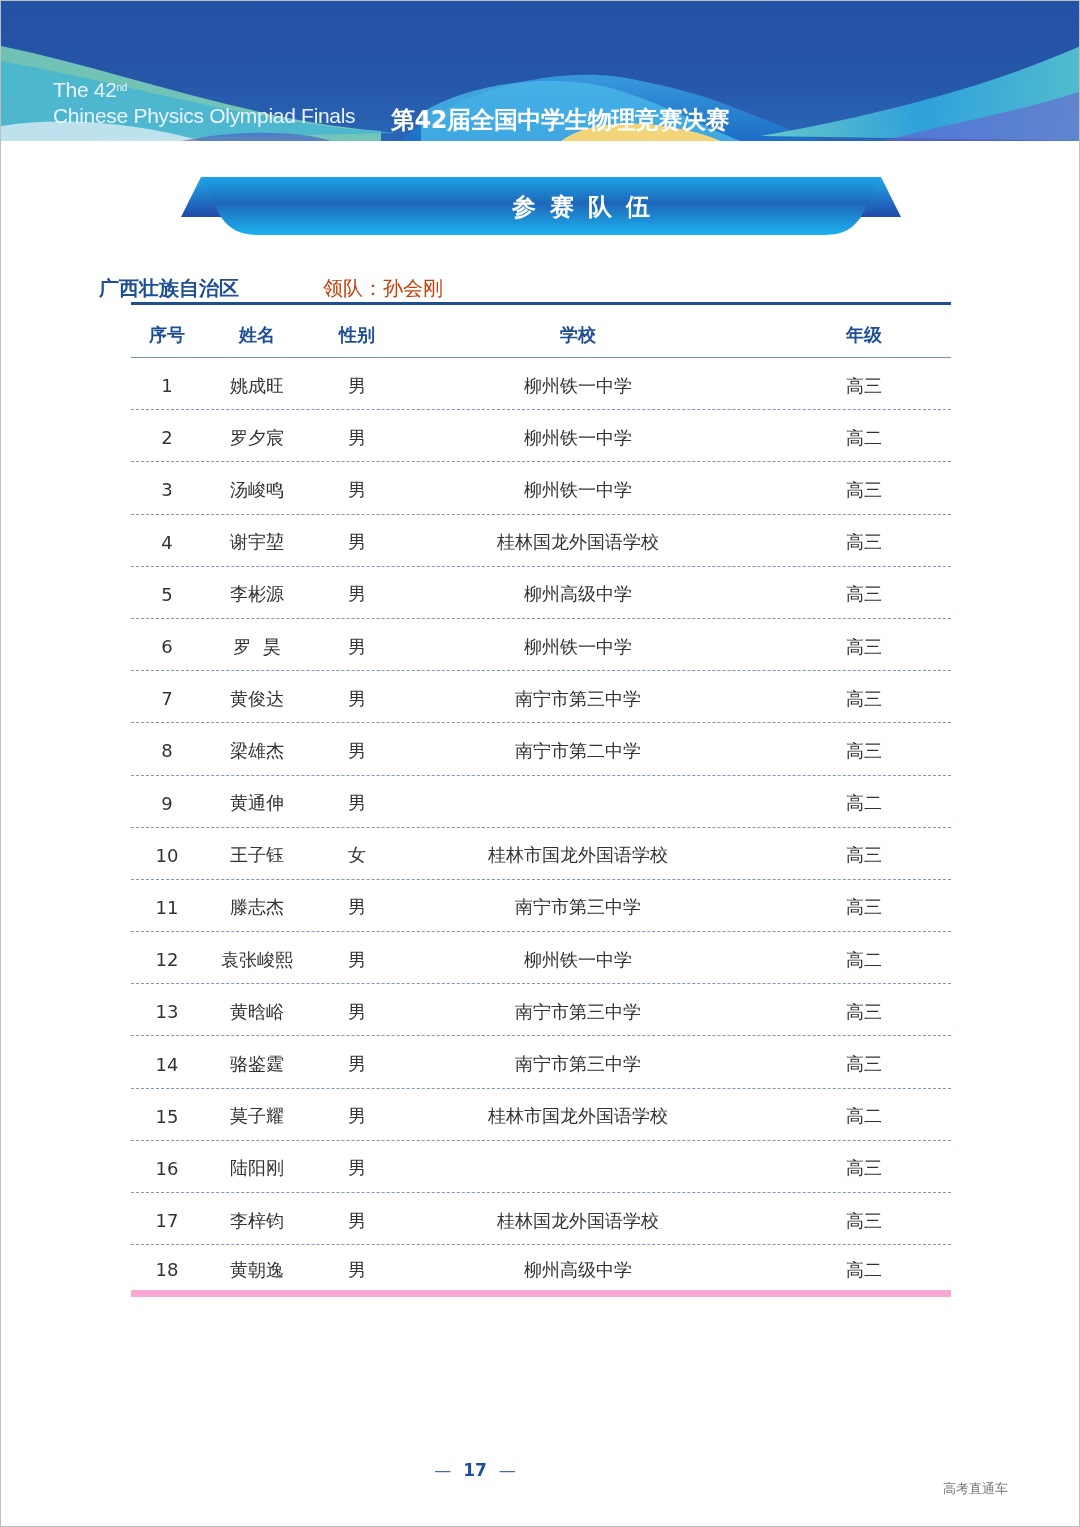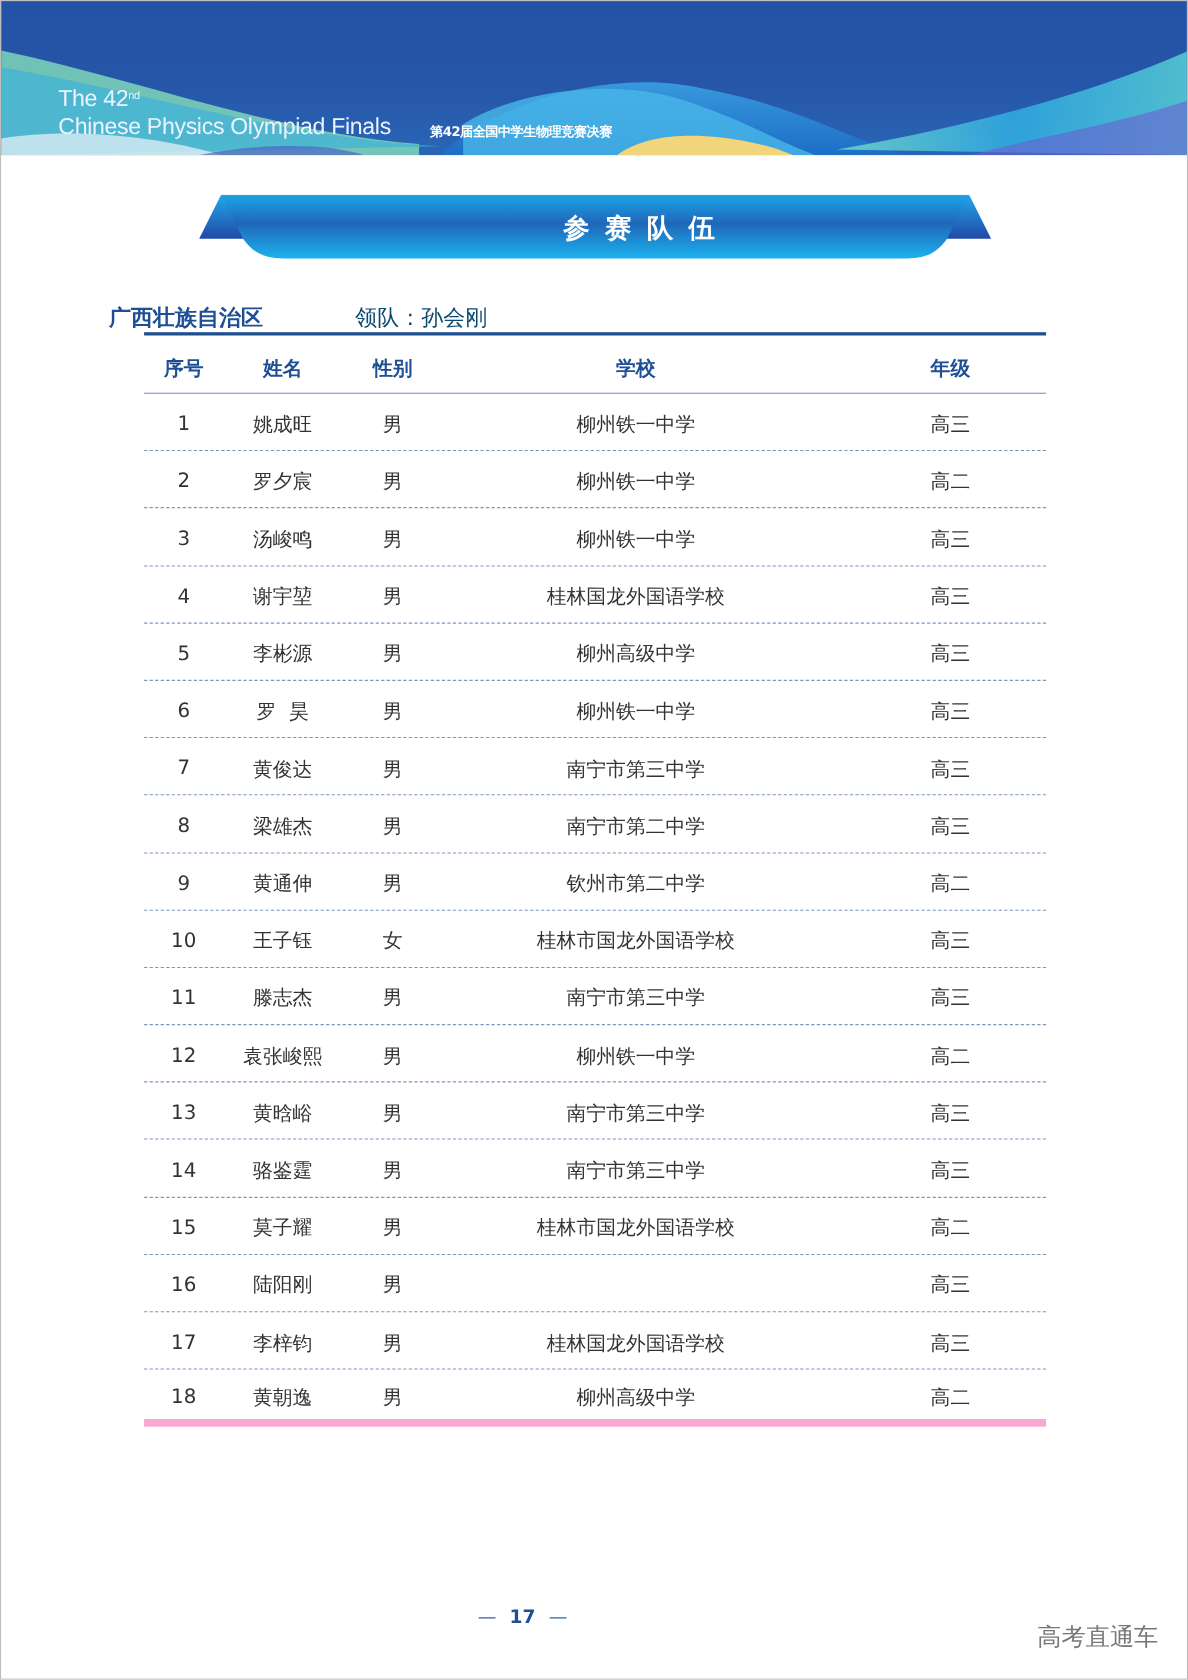--- a/index.html
+++ b/index.html
@@ -14,52 +14,52 @@
   }
   .banner svg { position: absolute; left: 0; top: 0; }
   .banner-en {
     position: absolute; left: 52px; top: 76px; color: #eaf3ff;
     font-family: "Liberation Sans", sans-serif; font-size: 21px; line-height: 26px;
     letter-spacing: -0.3px;
   }
   .banner-en sup { font-size: 10px; vertical-align: top; position: relative; top: -2px; }
   .banner-cn {
     position: absolute; left: 390px; top: 106px; color: #ffffff; font-weight: bold;
-    font-size: 12px; line-height: 26px; letter-spacing: -0.5px;
+    font-size: 24px; line-height: 26px; letter-spacing: -0.5px;
   }
   .ribbon { position: absolute; left: 180px; top: 176px; width: 720px; height: 60px; }
   .ribbon-title {
     position: absolute; left: 0; width: 1080px; top: 190px; text-align: center;
     color: #ffffff; font-weight: bold; font-size: 24px; letter-spacing: 14px; line-height: 32px; margin-left: 47px;
   }
   .region {
     position: absolute; left: 98px; top: 272px; color: #1e4f95; font-weight: bold; font-size: 20px;
     line-height: 30px;
   }
   .leader {
-    position: absolute; left: 322px; top: 272px; color: #0c4a6e; font-size: 20px; line-height: 30px;
+    position: absolute; left: 322px; top: 272px; color: #c2410c; font-size: 20px; line-height: 30px;
   }
   .rule-top { position: absolute; left: 130px; top: 301px; width: 820px; height: 3px; background: #1f4f8f; }
   .table { position: absolute; left: 130px; top: 312px; width: 820px; }
   .row { position: relative; height: 52.2px; display: flex; align-items: center; }
   .head { height: 44px; border-bottom: 1px solid #7a96c0; color: #1e4f95; font-weight: bold; font-size: 18px; }
   .body-row { border-bottom: 1.5px dashed #7d97bf; color: #333; font-size: 18px; padding-top: 4px; box-sizing: border-box; }
   .body-row.last { border-bottom: 7px solid #f9a8d4; }
   .c { position: absolute; text-align: center; white-space: pre; }
   .c-num { left: 0; width: 72px; }
   .c-name { left: 82px; width: 88px; }
   .c-sex { left: 202px; width: 48px; font-family: Liberation Mono, monospace; }
   .c-school { left: 300px; width: 294px; }
   .c-grade { left: 700px; width: 66px; }
   .pageno {
     position: absolute; top: 1456px; left: 0; width: 948px; text-align: center;
     color: #1e4f95; font-size: 17px; font-weight: bold; line-height: 26px;
   }
   .pageno .dash { font-weight: normal; color: #3a6ab0; margin: 0 6px; }
-  .watermark { position: absolute; left: 942px; top: 1474px; color: #777; font-size: 22px; line-height: 28px; }
+  .watermark { position: absolute; left: 942px; top: 1474px; color: #777; font-size: 13px; line-height: 28px; }
 </style>
 </head>
 <body>
 
 <div class="banner">
   <svg width="1080" height="140" viewBox="0 0 1080 140">
     <defs>
       <linearGradient id="g1" x1="0" y1="0" x2="1" y2="0">
         <stop offset="0" stop-color="#6fd2c8"></stop>
         <stop offset="0.5" stop-color="#2fa8e0"></stop>
@@ -171,21 +171,20 @@
         <span class="c c-num">8</span>
         <span class="c c-name">梁雄杰</span>
         <span class="c c-sex">男</span>
         <span class="c c-school">南宁市第二中学</span>
         <span class="c c-grade">高三</span>
       </div>
       <div class="row body-row">
         <span class="c c-num">9</span>
         <span class="c c-name">黄通伸</span>
         <span class="c c-sex">男</span>
-        <span class="c c-school">钦州市第二中学</span>
         <span class="c c-grade">高二</span>
       </div>
       <div class="row body-row">
         <span class="c c-num">10</span>
         <span class="c c-name">王子钰</span>
         <span class="c c-sex">女</span>
         <span class="c c-school">桂林市国龙外国语学校</span>
         <span class="c c-grade">高三</span>
       </div>
       <div class="row body-row">

